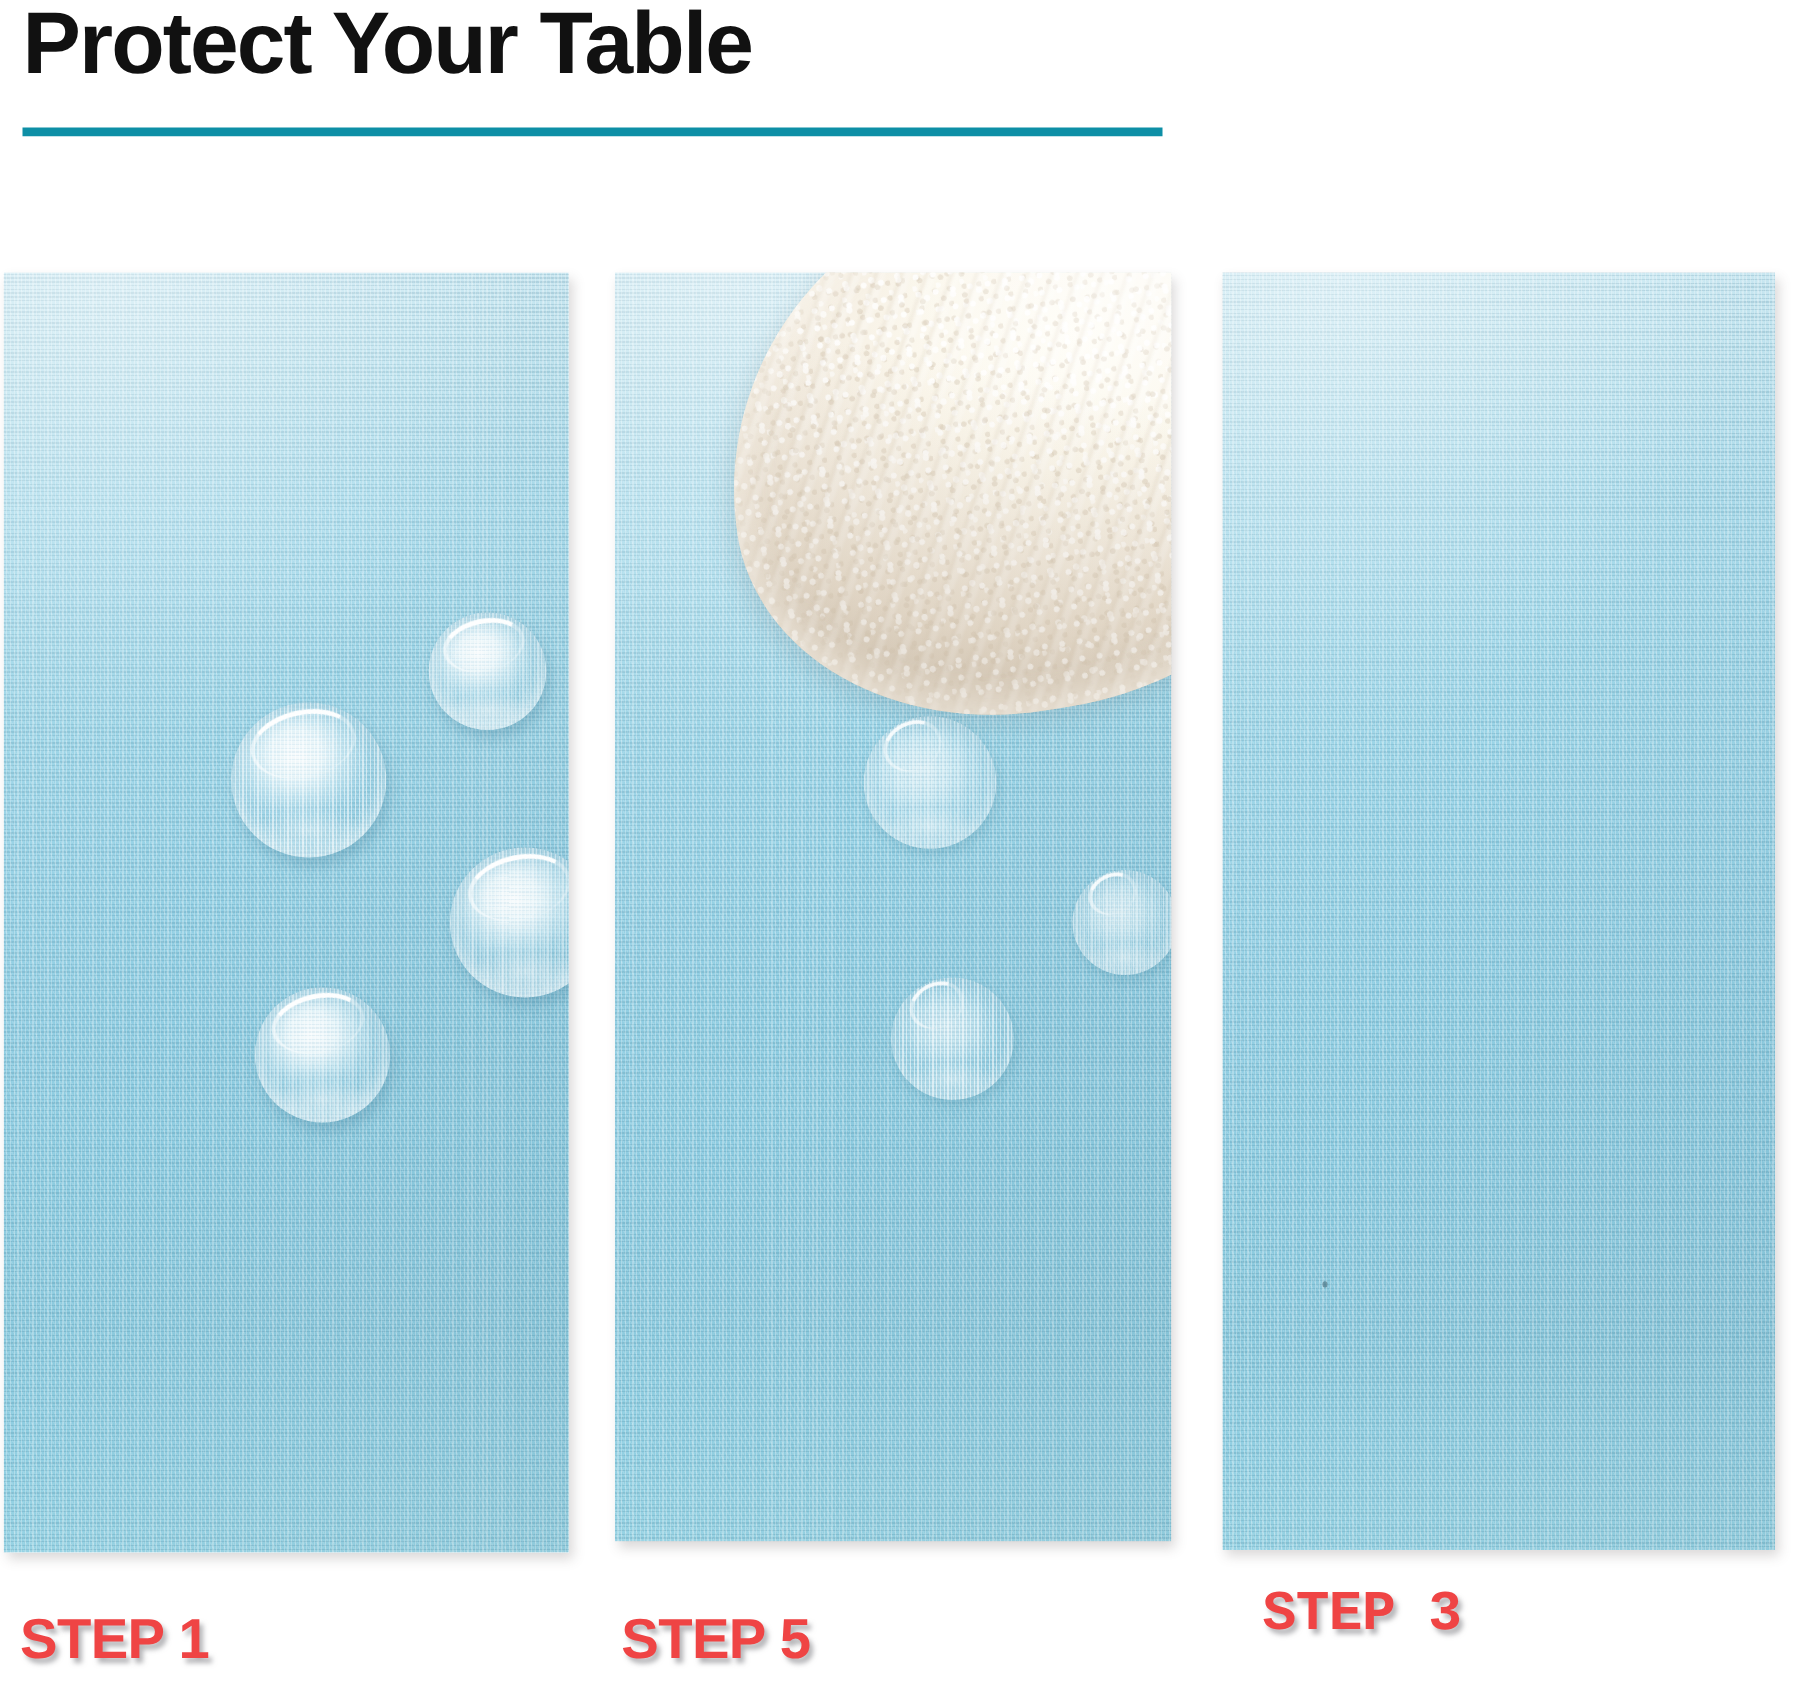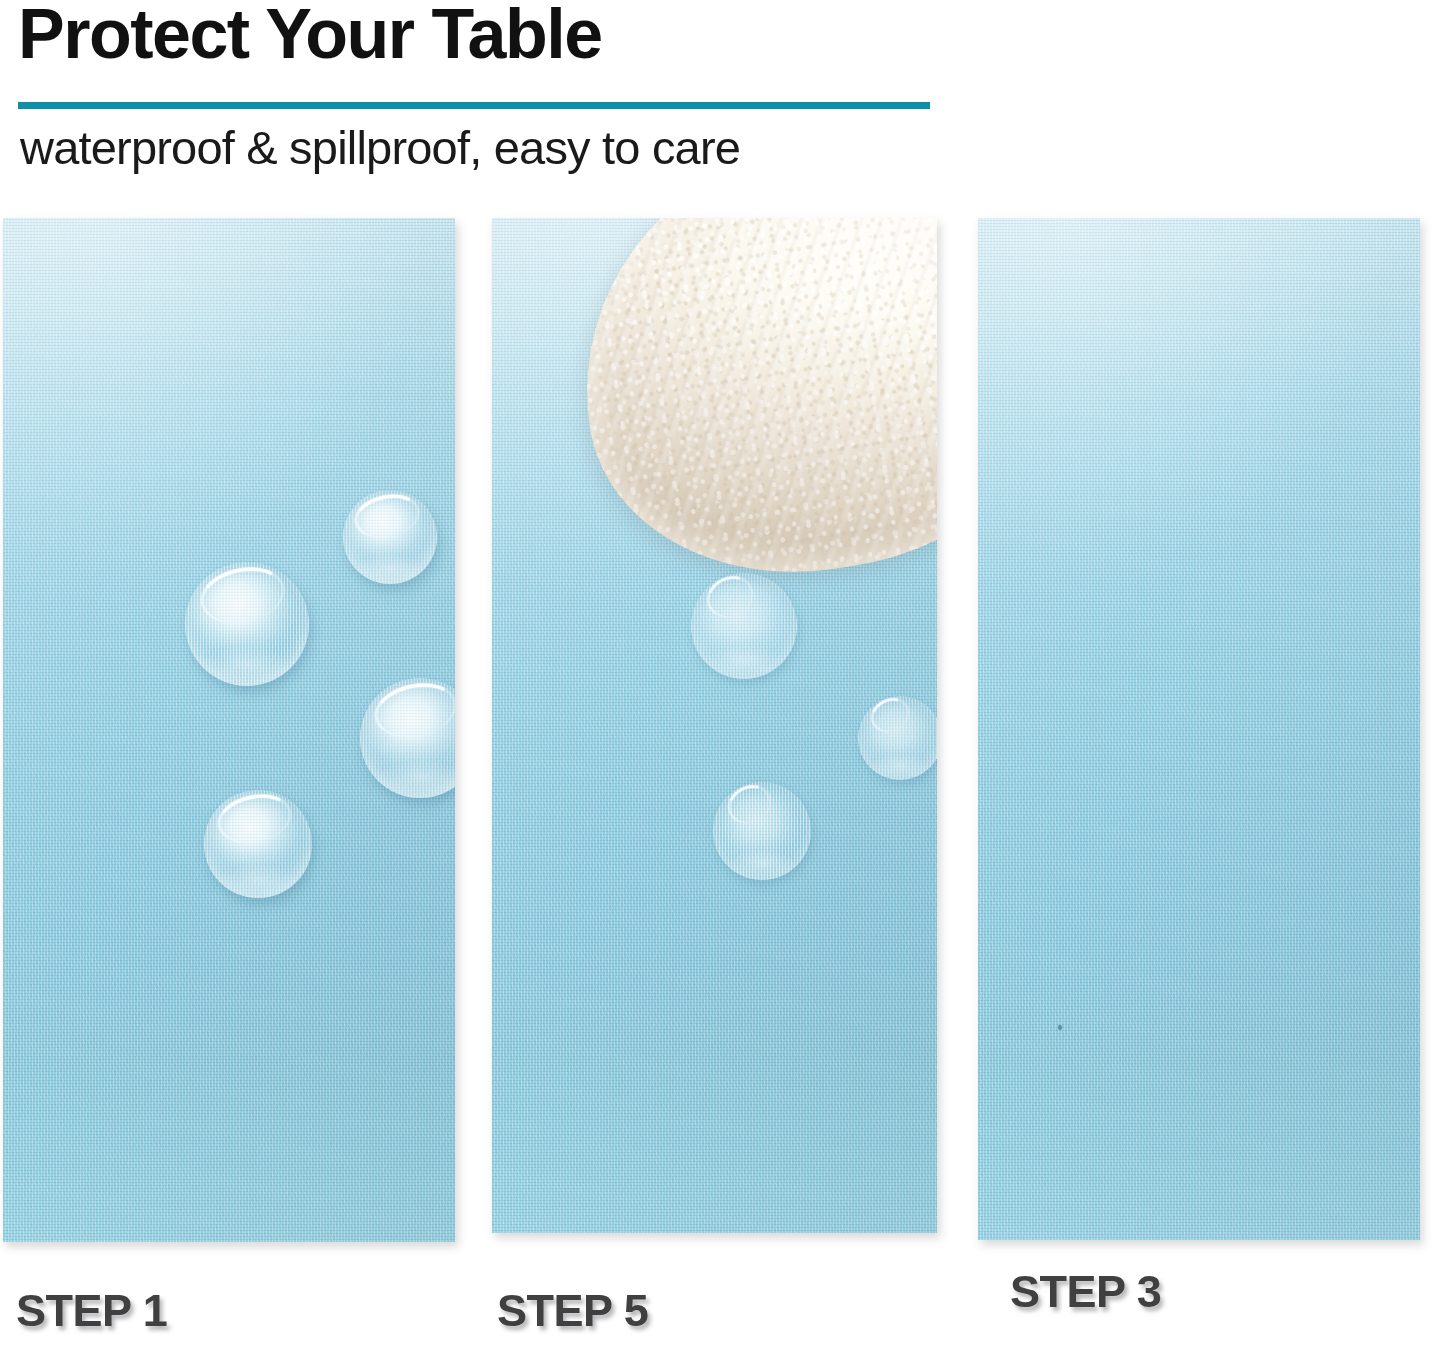--- a/index.html
+++ b/index.html
@@ -212,33 +212,32 @@
     position:absolute;left:80px;top:807px;
     width:4px;height:5px;border-radius:40%;
     background:rgba(60,95,110,0.55);
     filter:blur(.4px);
   }
 
   
   .step-label{
     position:absolute;
     font-size:45px;font-weight:bold;
-    color:#404040;
+    color:#ef4444;
     letter-spacing:-0.5px;
     white-space:nowrap;
     text-shadow:3px 4px 4px rgba(120,120,125,0.55);
   }
 </style>
 </head>
 <body>
 
 <div id="header">
   <div id="title">Protect Your Table</div>
   <div id="divider"></div>
-  <div id="subtitle">waterproof &amp; spillproof, easy to care</div>
 </div>
 
 <div class="panel" style="left:3px;top:218px;width:452px;height:1024px;">
   <div class="fabric">
     <div class="base"></div>
     <div class="weave"></div>
     <div class="grain"></div>
     <div class="sheen"></div>
   </div>
 
@@ -306,13 +305,13 @@
     <div class="base"></div>
     <div class="weave"></div>
     <div class="grain"></div>
     <div class="sheen"></div>
   </div>
   <div id="speck"></div>
 </div>
 
 <div class="step-label" style="left:16px;top:1285px;">STEP 1</div>
 <div class="step-label" style="left:497px;top:1285px;">STEP 5</div>
-<div class="step-label" style="left:1010px;top:1266px;">STEP 3</div>
+<div class="step-label" style="left:1010px;top:1266px;font-family:Liberation Mono, monospace;">STEP 3</div>
 
 </body></html>

